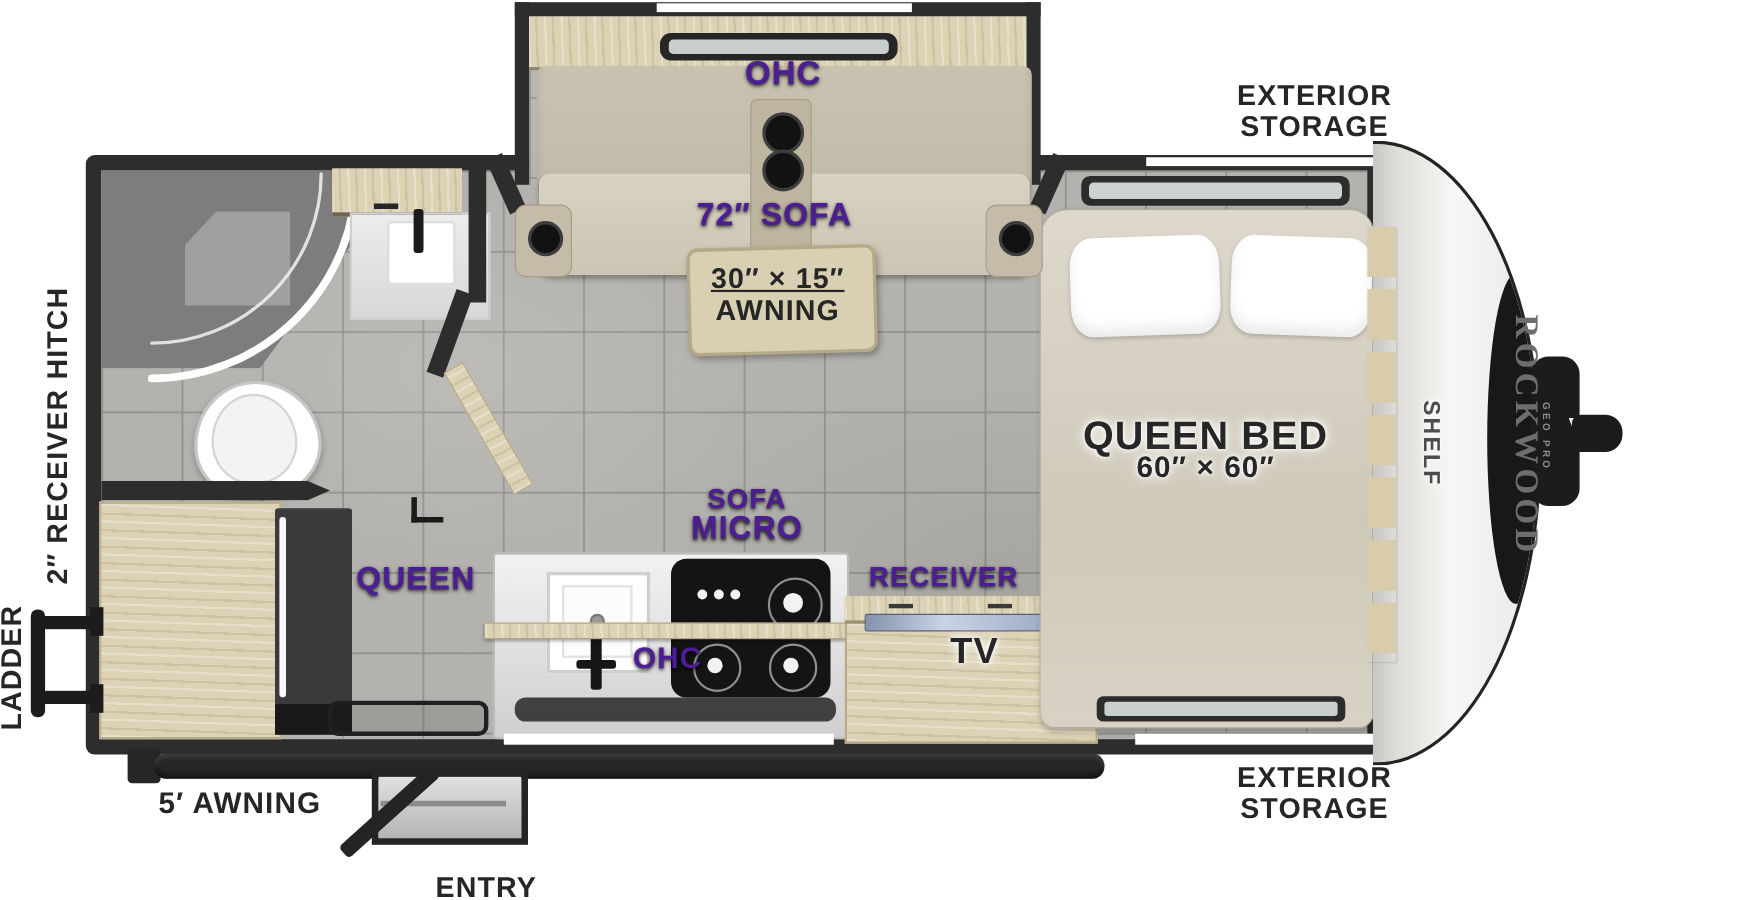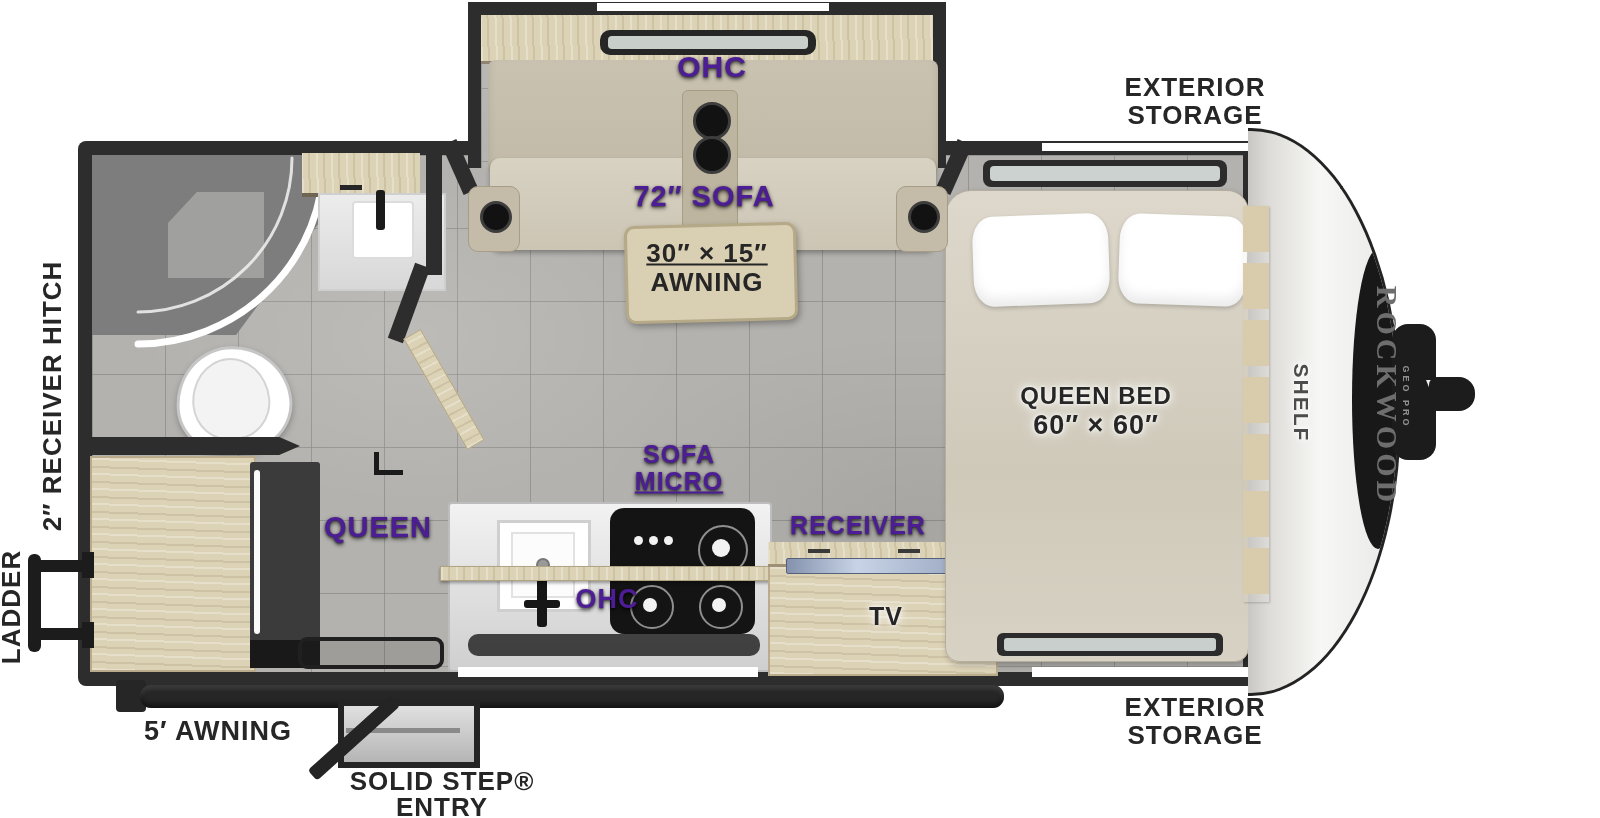--- a/index.html
+++ b/index.html
@@ -168,39 +168,38 @@
   <div class="e" style="left:347px;top:682px;width:14px;height:112px;background:#242424;border-radius:4px;transform:rotate(48deg);"></div>
 
   <div class="clbl lw" style="left:712px;top:67px;font-size:30px;">OHC</div>
   <div class="clbl lw" style="left:704px;top:196px;font-size:29px;">72″ SOFA</div>
   <div class="clbl ld" style="left:707px;top:253px;font-size:26px;text-decoration:underline;">30″ × 15″</div>
   <div class="clbl ld" style="left:707px;top:282px;font-size:26px;">AWNING</div>
 
   <div class="clbl ld" style="left:1195px;top:87px;font-size:26px;">EXTERIOR</div>
   <div class="clbl ld" style="left:1195px;top:115px;font-size:26px;">STORAGE</div>
 
-  <div class="clbl ld glow" style="left:1096px;top:396px;font-size:24px;">QUEEN BED</div>
+  <div class="clbl ld glow" style="left:1096px;top:396px;font-size:36px;">QUEEN BED</div>
   <div class="clbl ld glow" style="left:1096px;top:425px;font-size:27px;">60″ × 60″</div>
 
   <div class="clbl ld rot90 glow" style="left:1301px;top:403px;font-size:21px;letter-spacing:2px;color:#4c4c4c;">SHELF</div>
 
   <div class="clbl rot90" style="left:1387px;top:396px;font-size:30px;letter-spacing:4px;color:#6e6e6e;
               font-family:'Liberation Serif','DejaVu Serif',serif;">ROCKWOOD</div>
   <div class="clbl rot90" style="left:1406px;top:397px;font-size:9px;letter-spacing:3px;color:#909090;">GEO PRO</div>
 
   <div class="clbl ld rotm90" style="left:52px;top:396px;font-size:26px;">2″ RECEIVER HITCH</div>
   <div class="clbl ld rotm90" style="left:11px;top:607px;font-size:26px;">LADDER</div>
 
   <div class="clbl lw" style="left:378px;top:527px;font-size:29px;">QUEEN</div>
   <div class="clbl lw" style="left:679px;top:454px;font-size:25px;">SOFA</div>
-  <div class="clbl lw" style="left:679px;top:481px;font-size:25px;text-decoration:underline;">MICRO</div>
+  <div class="clbl lw" style="left:679px;top:481px;font-size:29px;">MICRO</div>
   <div class="clbl lw" style="left:607px;top:599px;font-size:27px;">OHC</div>
   <div class="clbl lw" style="left:858px;top:525px;font-size:25px;">RECEIVER</div>
-  <div class="clbl ld glow" style="left:886px;top:616px;font-size:25px;">TV</div>
+  <div class="clbl ld glow" style="left:886px;top:592px;font-size:33px;">TV</div>
 
   <div class="clbl ld" style="left:218px;top:731px;font-size:27px;">5′ AWNING</div>
-  <div class="clbl ld" style="left:442px;top:781px;font-size:26px;">SOLID STEP®</div>
   <div class="clbl ld" style="left:442px;top:807px;font-size:26px;">ENTRY</div>
 
   <div class="clbl ld" style="left:1195px;top:707px;font-size:26px;">EXTERIOR</div>
   <div class="clbl ld" style="left:1195px;top:735px;font-size:26px;">STORAGE</div>
 
 </div>
 
 </body></html>

